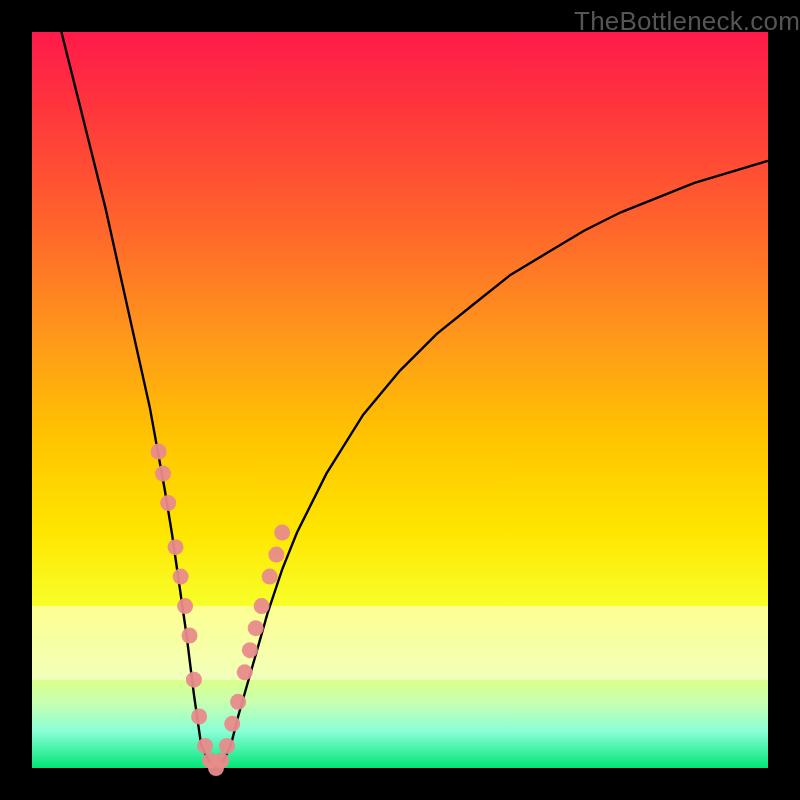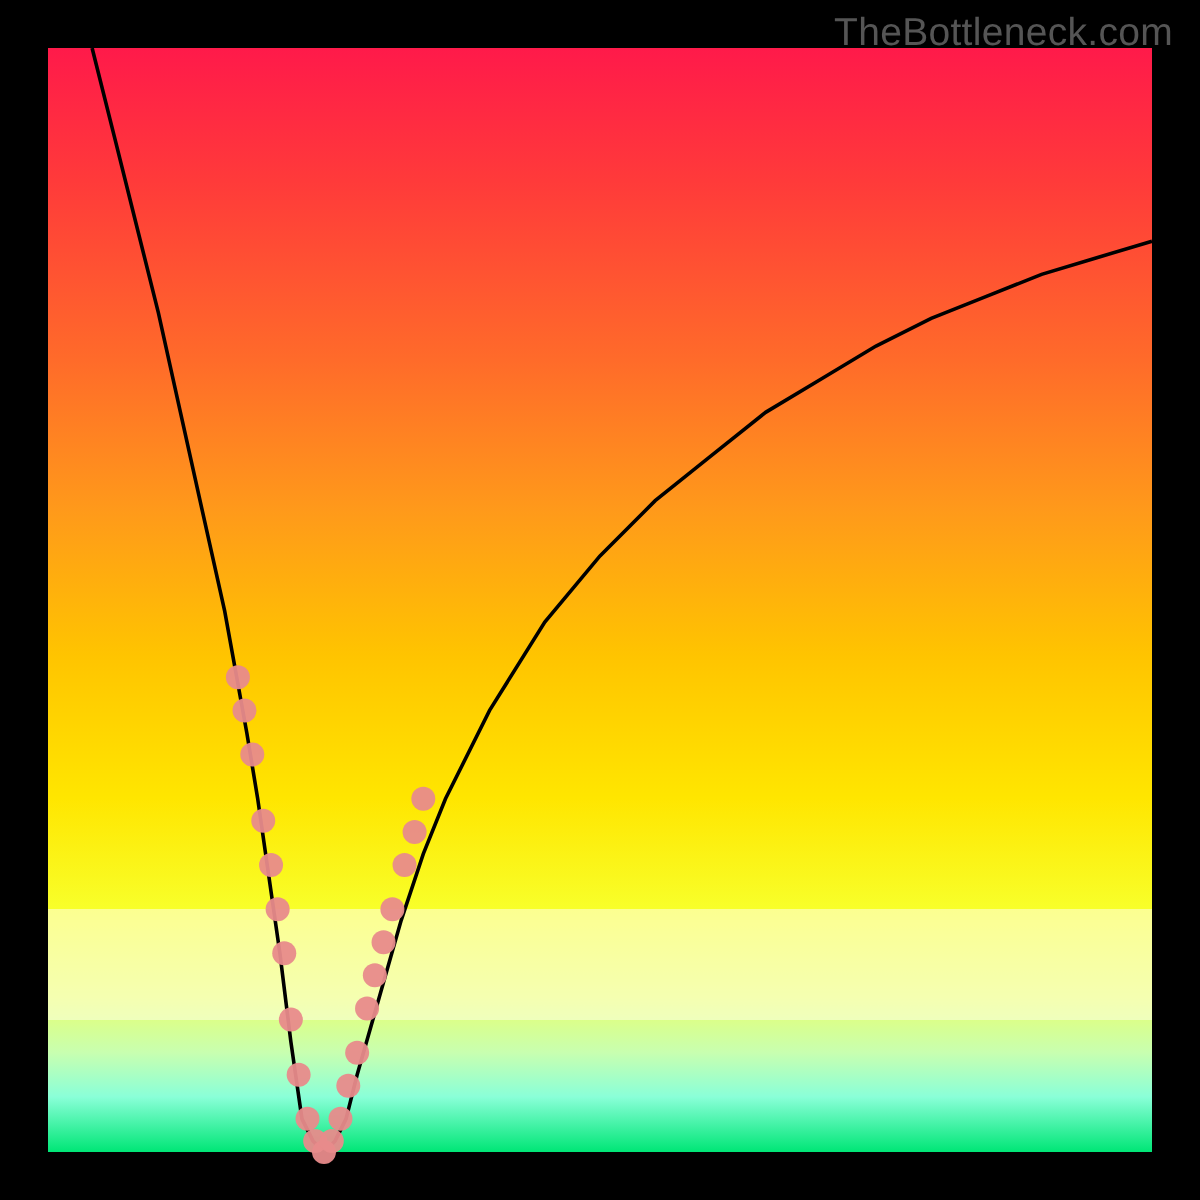--- a/index.html
+++ b/index.html
@@ -40,21 +40,21 @@
   }
   .pale-band {
     position: absolute;
     left: 0;
     width: 100%;
     background: rgba(255,255,230,0.55);
   }
   .watermark {
     position: absolute;
     top: 6px;
-    right: 18px;
+    right: 0;
     color: #555;
     font-size: 26px;
     font-weight: 500;
     letter-spacing: 0.2px;
     user-select: none;
     margin-left: 27px;
   }
   svg.curve {
     position: absolute;
     left: 0;

